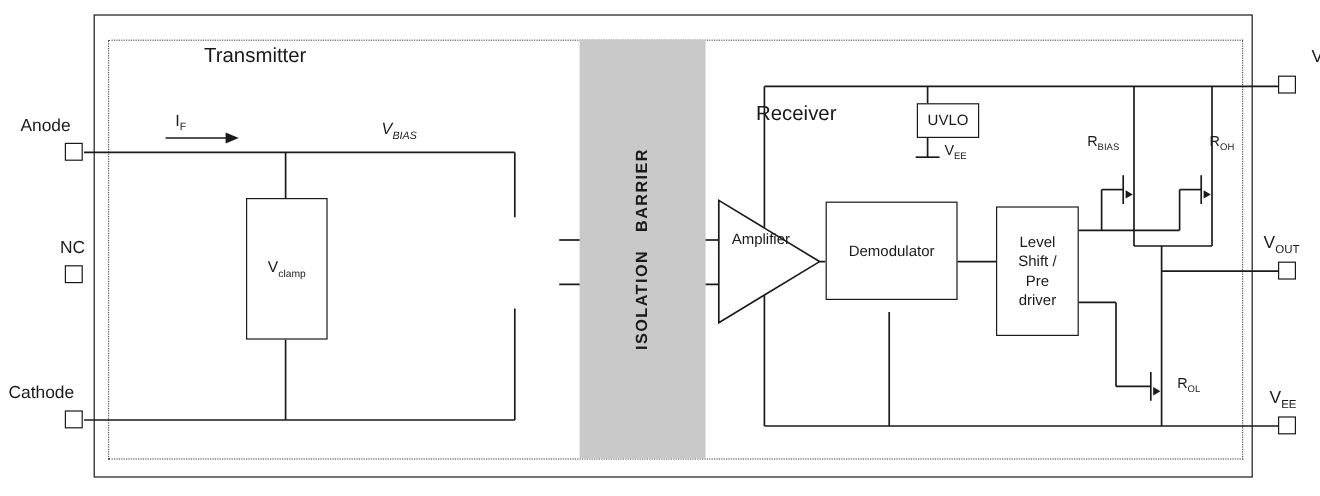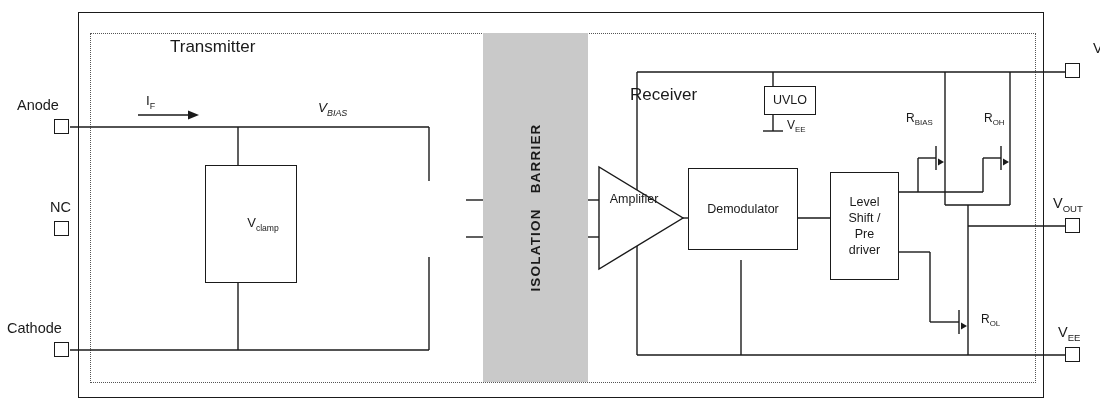--- a/index.html
+++ b/index.html
@@ -116,21 +116,21 @@
 
     <g>
       <line x1="959" y1="310" x2="959" y2="334"></line>
       <polygon points="967,326 961,322.5 961,329.5" fill="#1a1a1a" stroke="none"></polygon>
     </g>
   </svg>
 
   <div class="title" style="left:170px; top:38px; width:260px;">Transmitter</div>
   <div class="title" style="left:630px; top:38px; width:240px;margin-top:48px;">Receiver</div>
 
-  <div class="block" style="left:205px; top:165px; width:66px; height:116px;padding-left:24px;">
+  <div class="block" style="left:205px; top:165px; width:66px; height:116px;">
     <span style="font-size:13px;"><span>V</span><sub>clamp</sub></span>
   </div>
 
   <div class="amp-text">Amplifier</div>
   <div class="block" style="left:688px; top:168px; width:108px; height:80px;">
     <span>Demodulator</span>
   </div>
   <div class="block" style="left:752px; top:86px; width:50px; height:27px;margin-left:12px;">
     <span>UVLO</span>
   </div>
@@ -152,16 +152,16 @@
   <div class="lbl" style="left:50px; top:200px;">NC</div>
   <div class="lbl" style="left:7px; top:321px;">Cathode</div>
   <div class="lbl" style="left:1057px; top:41px;margin-left:36px;"><span>V</span><sub>DD</sub></div>
   <div class="lbl" style="left:1053px; top:196px;"><span>V</span><sub>OUT</sub></div>
   <div class="lbl" style="left:1058px; top:325px;"><span>V</span><sub>EE</sub></div>
 
   <div class="mid-lbl" style="left:146px; top:94px;"><span>I</span><sub>F</sub></div>
   <div class="mid-lbl" style="left:318px; top:101px;font-style:italic;"><span>V</span><sub>BIAS</sub></div>
   <div class="small-lbl" style="left:787px; top:119px;"><span>V</span><sub>EE</sub></div>
   <div class="small-lbl" style="left:906px; top:112px;"><span>R</span><sub>BIAS</sub></div>
-  <div class="small-lbl" style="left:984px; top:112px;"><span>R</span><sub>OH</sub></div>
+  <div class="small-lbl" style="left:1008px; top:112px;"><span>R</span><sub>OH</sub></div>
   <div class="small-lbl" style="left:981px; top:313px;"><span>R</span><sub>OL</sub></div>
 
 </div>
 
 </body></html>

